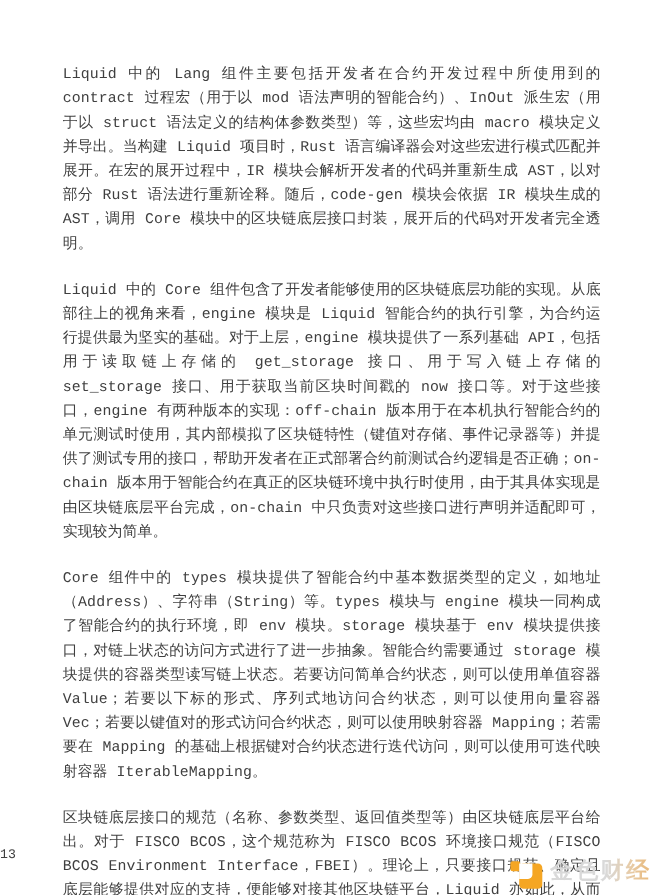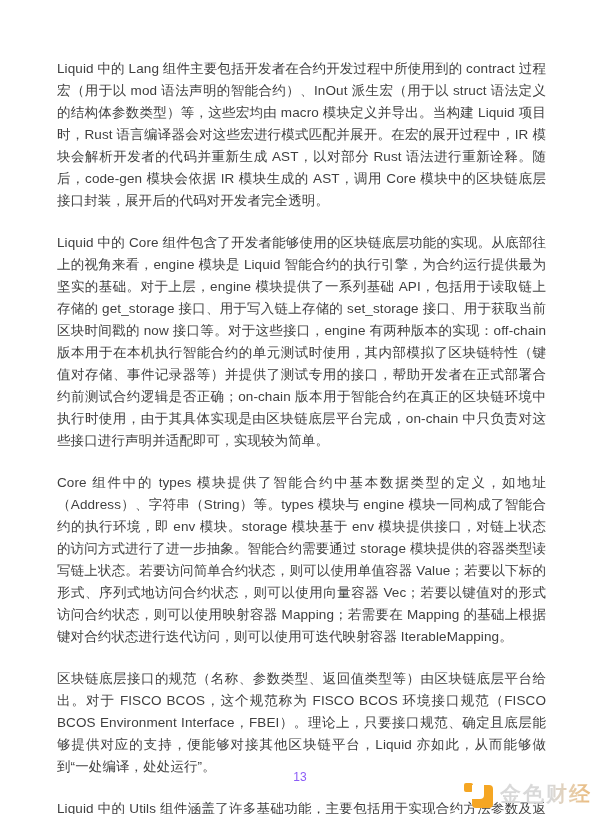--- a/index.html
+++ b/index.html
@@ -6,21 +6,21 @@
     margin: 0;
     padding: 0;
     background: #ffffff;
   }
   .page {
     position: relative;
     width: 600px;
     height: 814px;
     background: #ffffff;
     overflow: hidden;
-    font-family: Liberation Sans, sans-serif;
+    font-family: Liberation Mono, monospace;
   }
   .content {
     position: absolute;
     left: 57px;
     top: 58px;
     width: 489px;
   }
   .content p {
     margin: 0 0 20px 0;
     font-size: 13.5px;
@@ -29,23 +29,23 @@
     text-align: justify;
     text-justify: inter-ideograph;
     letter-spacing: 0.1px;
     word-break: break-word;
   }
   .page-number {
     position: absolute;
     top: 770px;
     left: 0;
     width: 100%;
-    text-align: center;
+    text-align: left;
     font-size: 12px;
-    color: #8b5cf6;
+    color: #404040;
   }
   .watermark {
     position: absolute;
     right: 8px;
     top: 779px;
     display: flex;
     align-items: flex-start;
     gap: 6px;
   }
   .logo-icon {

